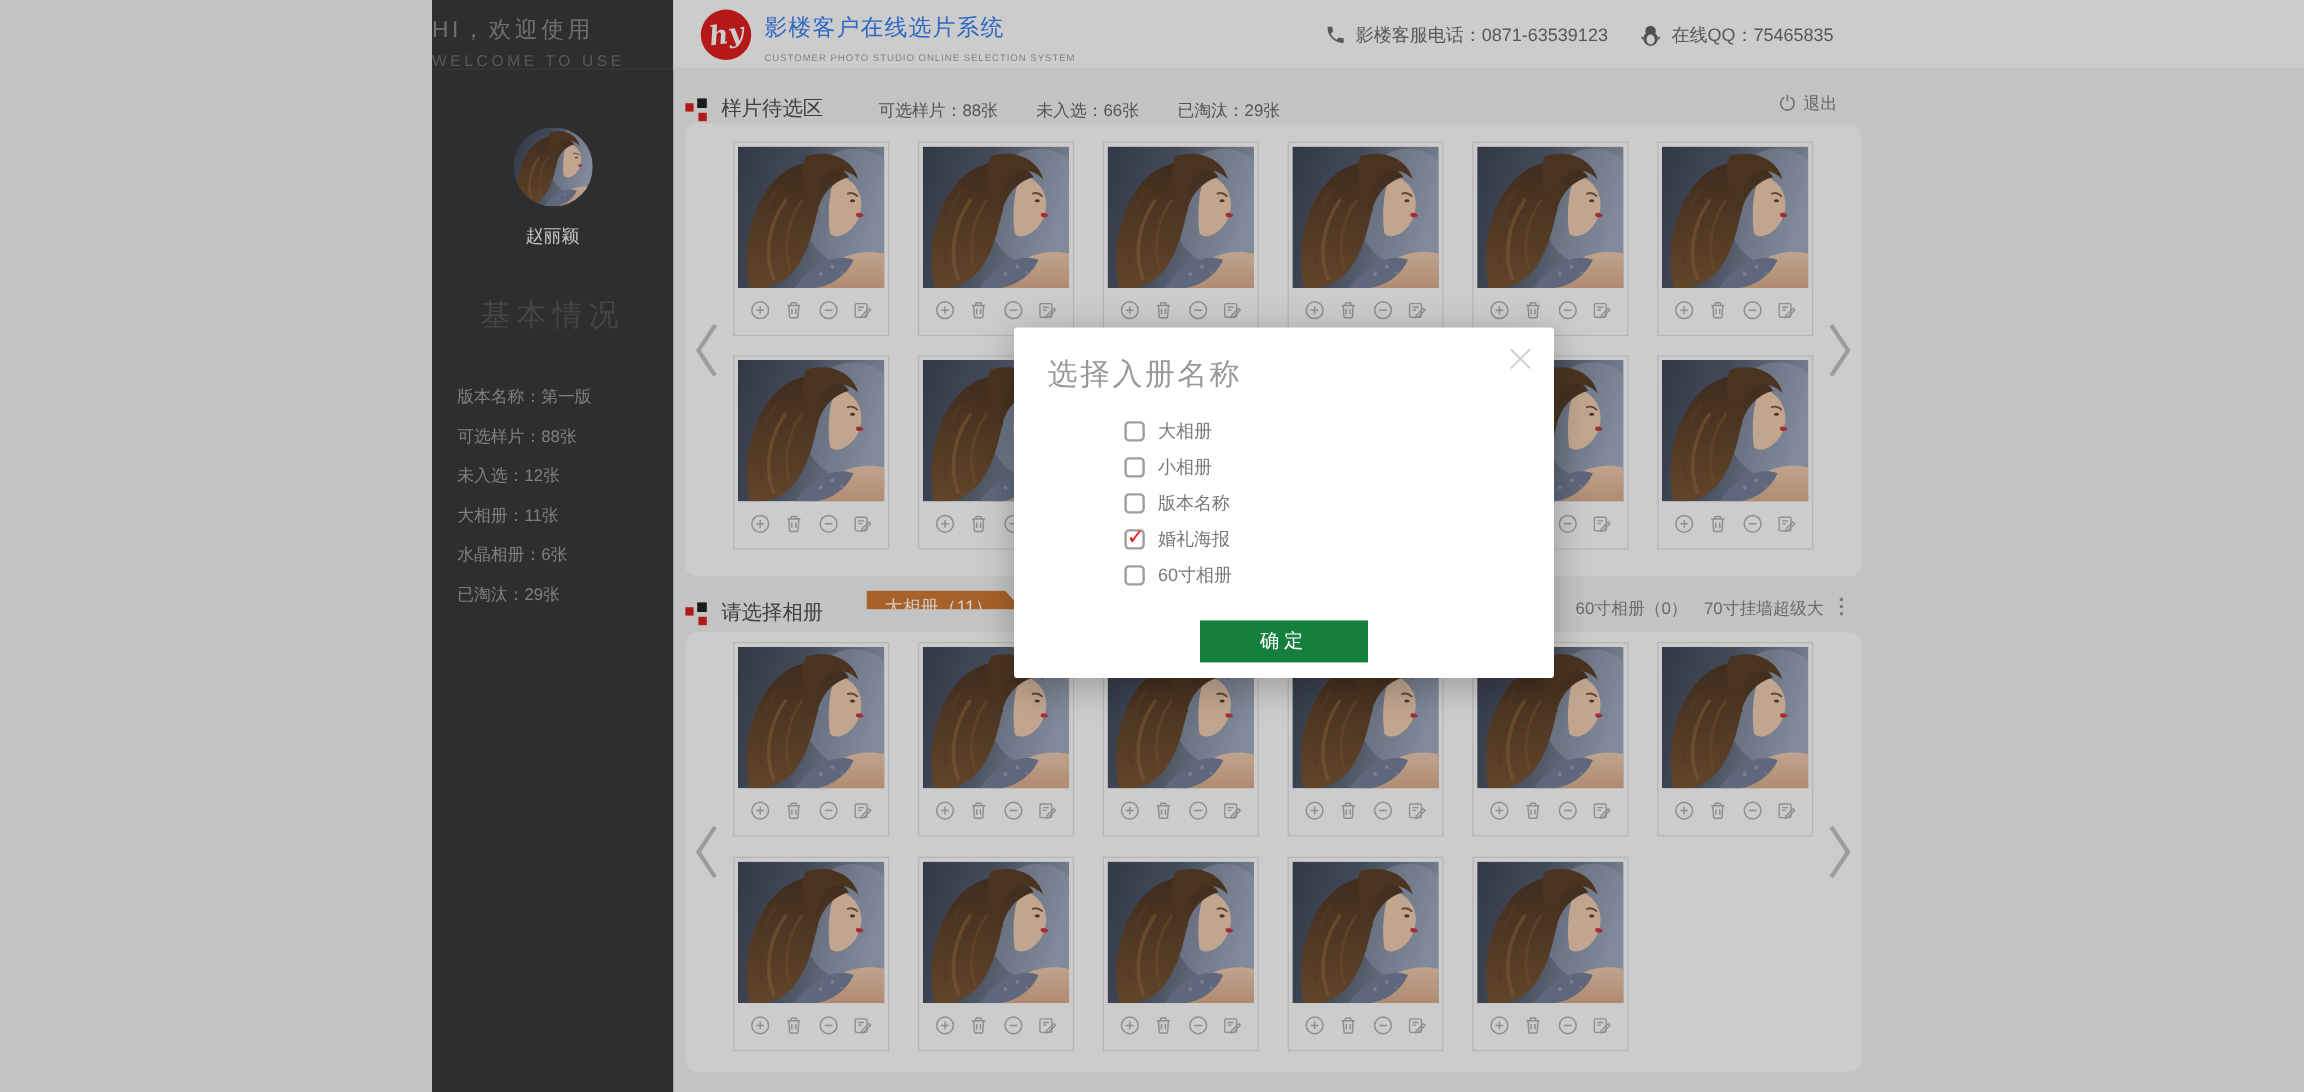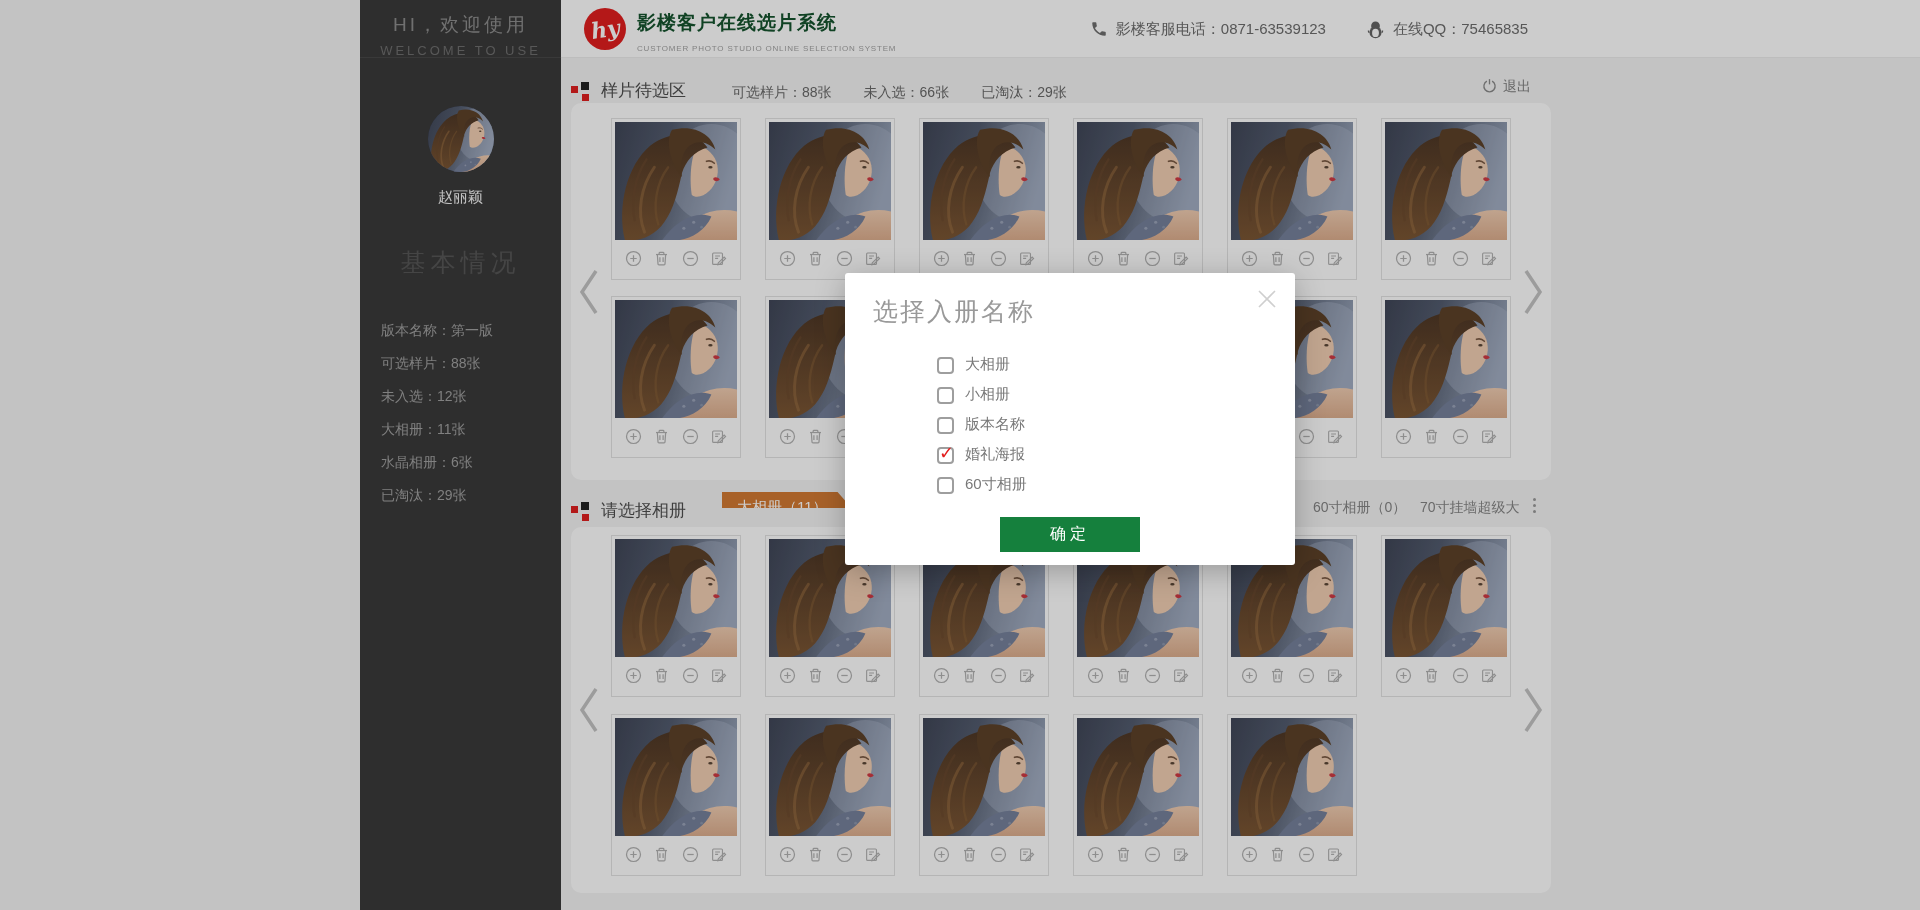--- a/index.html
+++ b/index.html
@@ -1,37 +1,37 @@
 <!DOCTYPE html>
 <html><head>
 <meta charset="utf-8">
 <style>
   *{margin:0;padding:0;box-sizing:border-box}
   html,body{width:1920px;height:910px;overflow:hidden}
   body{position:relative;background:#f4f4f4;font-family:"Liberation Sans","DejaVu Sans",sans-serif;color:#666}
 
   
   #sidebar{position:absolute;left:360px;top:0;width:201px;height:910px;background:#3a3a3a}
-  .welcome{height:58px;text-align:center;padding-top:12px;border-bottom:1px solid #484848}
+  .welcome{height:58px;text-align:left;padding-top:12px;border-bottom:1px solid #484848}
   .welcome .w-title{font-size:19px;color:#8d8d8d;letter-spacing:3px;font-weight:normal}
   .welcome .w-sub{font-size:13px;color:#6f6f6f;letter-spacing:3px;margin-top:5px}
   .avatar{position:absolute;left:68px;top:106px;width:66px;height:66px;border-radius:50%;overflow:hidden;background:#2c3140}
   .uname{position:absolute;top:188px;width:100%;text-align:center;color:#f2f2f2;font-size:15px}
   .basic-title{position:absolute;top:246px;width:100%;text-align:center;color:#575757;font-size:25px;letter-spacing:5px}
   .info-list{position:absolute;left:21px;top:314px;font-size:14px;color:#a0a0a0;line-height:33px}
 
   
   #topbar{position:absolute;left:561px;top:0;width:1359px;height:58px;background:#fff;border-bottom:1px solid #ededed}
   .logo{position:absolute;left:23px;top:8px;width:42px;height:42px;border-radius:50%;background:#e21e1e;
         display:flex;align-items:center;justify-content:center}
   .logo span{color:#fff;font-family:"DejaVu Serif",serif;font-style:italic;font-size:22px;font-weight:bold;transform:rotate(-8deg)}
   .brand{position:absolute;left:76px;top:10px}
-  .brand .b-title{font-size:19px;font-weight:bold;color:#14532d;letter-spacing:1px}
+  .brand .b-title{font-size:19px;font-weight:normal;color:#3b82f6;letter-spacing:1px}
   .brand .b-sub{font-size:8px;color:#a3a3a3;letter-spacing:.8px;margin-top:8px}
-  .contact{position:absolute;right:392px;top:0;height:58px;display:flex;align-items:center;gap:40px;font-size:15px;color:#6d6d6d}
+  .contact{position:absolute;right:392px;top:0;height:58px;display:flex;align-items:center;gap:26px;font-size:15px;color:#6d6d6d}
   .contact .c-item{display:flex;align-items:center;gap:8px}
 
   
   .sec-head{position:absolute;display:flex;align-items:flex-end;font-size:17px;color:#4f4f4f}
   #pending-head{left:571px;top:76px;width:980px;height:26px}
   #album-head{left:571px;top:492px;width:980px;height:30px}
   .sec-head .sec-title{margin:0 0 0 10px}
   .stats{display:flex;gap:32px;margin-left:46px;font-size:14px;color:#696969}
   #logout{position:absolute;left:1482px;top:78px;display:flex;gap:6px;font-size:14px;color:#7e7e7e;cursor:pointer}
 
@@ -57,21 +57,21 @@
   .chev{position:absolute;top:50%;transform:translateY(-50%);cursor:pointer;color:#c4c4c4}
   .chev.left{left:6px}.chev.right{right:6px}
 
   
   #overlay{position:absolute;left:0;top:0;width:1920px;height:910px;background:rgba(0,0,0,0.2);z-index:50}
   #modal{position:absolute;left:845px;top:273px;width:450px;height:292px;background:#fff;z-index:60;border-radius:3px;
          box-shadow:0 6px 30px rgba(0,0,0,.25)}
   #modal .m-title{position:absolute;left:28px;top:22px;font-size:25px;color:#999;letter-spacing:2px;font-weight:normal}
   #modal .m-close{position:absolute;right:16px;top:14px;width:24px;height:24px;cursor:pointer;color:#cfcfcf}
   .opt-list{position:absolute;left:92px;top:71px}
-  .opt-row{height:30px;display:flex;align-items:flex-end;cursor:pointer}
+  .opt-row{height:30px;display:flex;align-items:center;cursor:pointer}
   .opt-box{position:relative;width:17px;height:17px;border:2px solid #9e9e9e;border-radius:4px;background:#fff}
   .opt-box .mark{position:absolute;left:0px;top:-5px;font-size:18px;font-weight:bold;color:#e21d1d;line-height:18px}
   .opt-label{margin-left:11px;font-size:15px;color:#787878}
   .confirm{position:absolute;left:155px;top:244px;width:140px;height:35px;background:#15803d;color:#fff;border:none;
            font-size:16px;letter-spacing:4px;cursor:pointer;font-family:inherit}
 </style>
 </head>
 <body>
 
 <svg width="0" height="0" style="position:absolute" aria-hidden="true">

